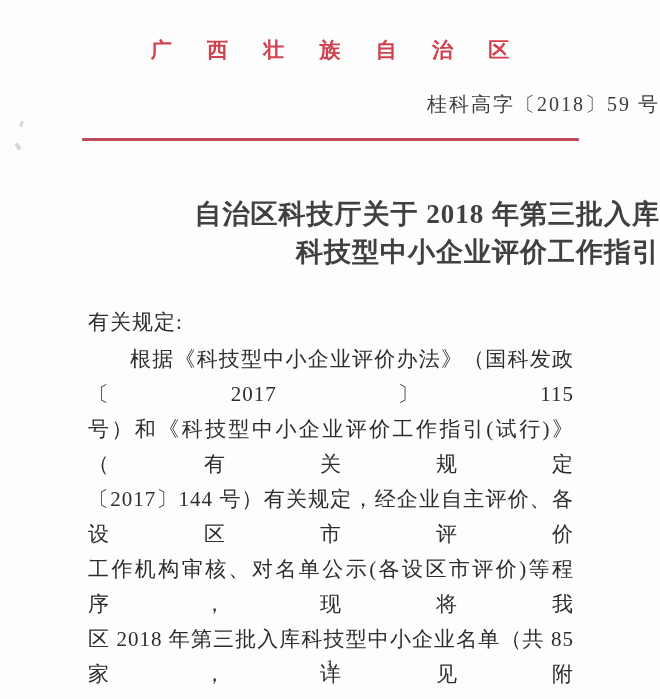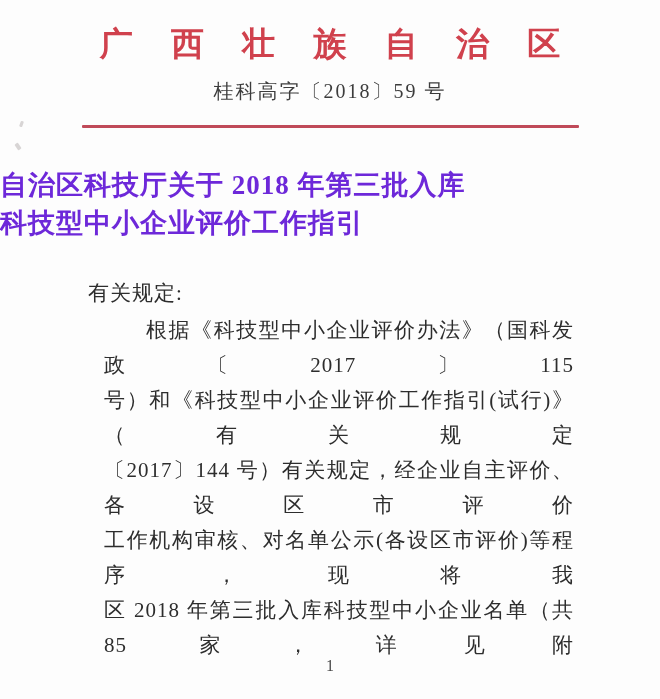--- a/index.html
+++ b/index.html
@@ -11,82 +11,82 @@
   .page {
     position: relative;
     width: 660px;
     height: 699px;
     background: #fdfdfd;
     overflow: hidden;
   }
   
   .letterhead { text-align: center; }
   .region-line {
-    margin-top: 24px;
-    font-size: 33px;
+    margin-top: 30px;
+    font-size: 21px;
     font-weight: bold;
     letter-spacing: 15px;
     text-indent: 15px; 
     color: var(--accent, #d0414d);
     line-height: 40px;
   }
   .dept-line {
     margin-top: 7px;
     font-size: 59px;
     font-weight: bold;
     letter-spacing: 3px;
     text-indent: 3px;
     color: var(--accent, #d0414d);
     line-height: 66px;
   }
   
   .doc-number {
-    margin-top: 13px;
-    text-align: center;
+    margin-top: 20px;
+    text-align: right;
     font-size: 20px;
     letter-spacing: 2px;
     color: #3c3c3c;
     line-height: 28px;
   }
   
   .red-divider {
     margin: 20px auto 0 auto;
     width: 497px;
     height: 3px;
     background: var(--divider, #c04a59);
     border-radius: 1px;
   }
   
   .title {
-    margin-top: 38px;
-    text-align: left;
+    margin-top: 54px;
+    text-align: right;
     font-size: 27px;
     font-weight: bold;
-    color: #6d28d9;
+    color: #404040;
     line-height: 38px;
     letter-spacing: 1px;
   }
   .title-line { display: block; }
   
   .salutation {
     margin: 34px 88px 0 88px;
     font-size: 21px;
     color: #2d2d2d;
     letter-spacing: 1px;
     line-height: 34px;
   }
   .paragraph {
     margin: 3px 86px 0 88px;
     font-size: 21px;
     color: #2d2d2d;
     letter-spacing: 1px;
     line-height: 35px;
   }
   .pline { display: block; }
-  .pline.just { text-align: justify; text-align-last: justify; margin-left: 16px; }
+  .pline.just { text-align: justify; text-align-last: justify; }
   .pline.indent { text-indent: 2em; }
   
   .page-number {
     position: absolute;
     bottom: 24px;
     left: 0;
     width: 100%;
     text-align: center;
     font-size: 16px;
     color: #4a4a4a;

